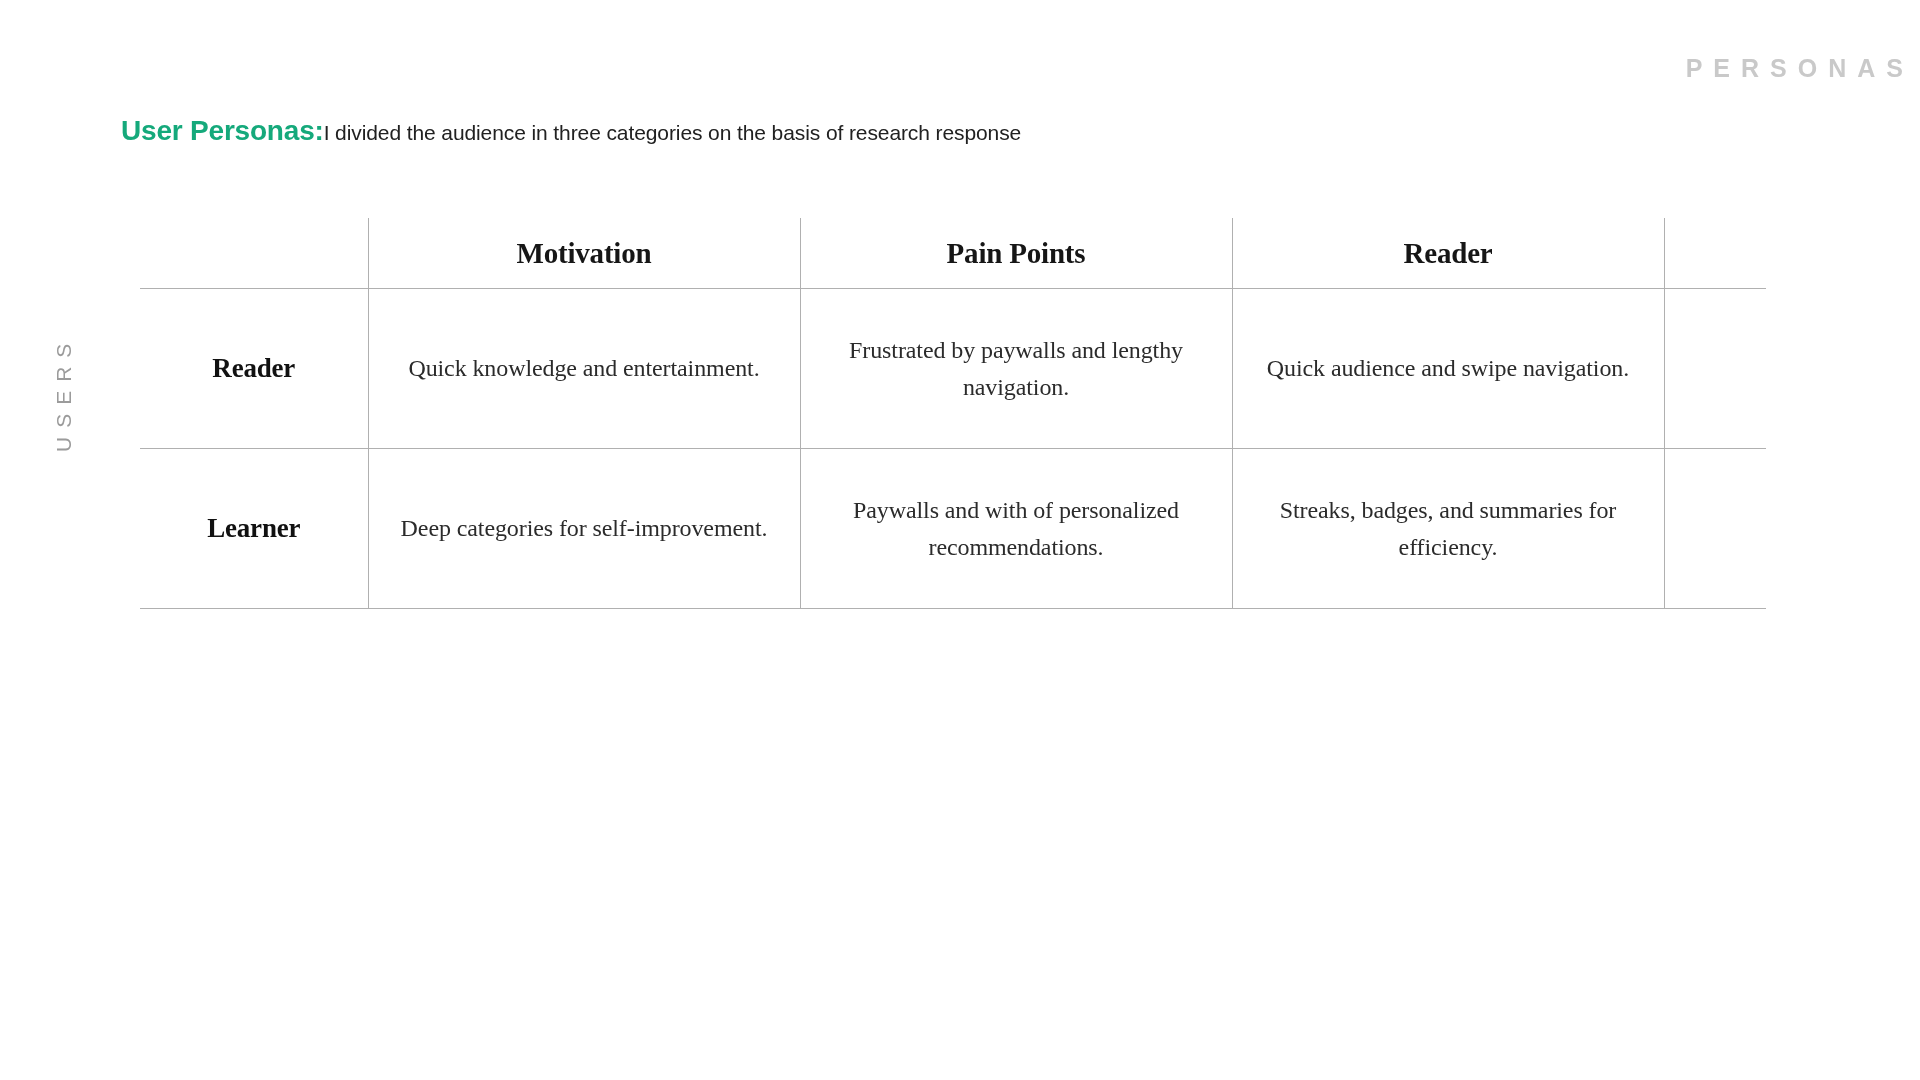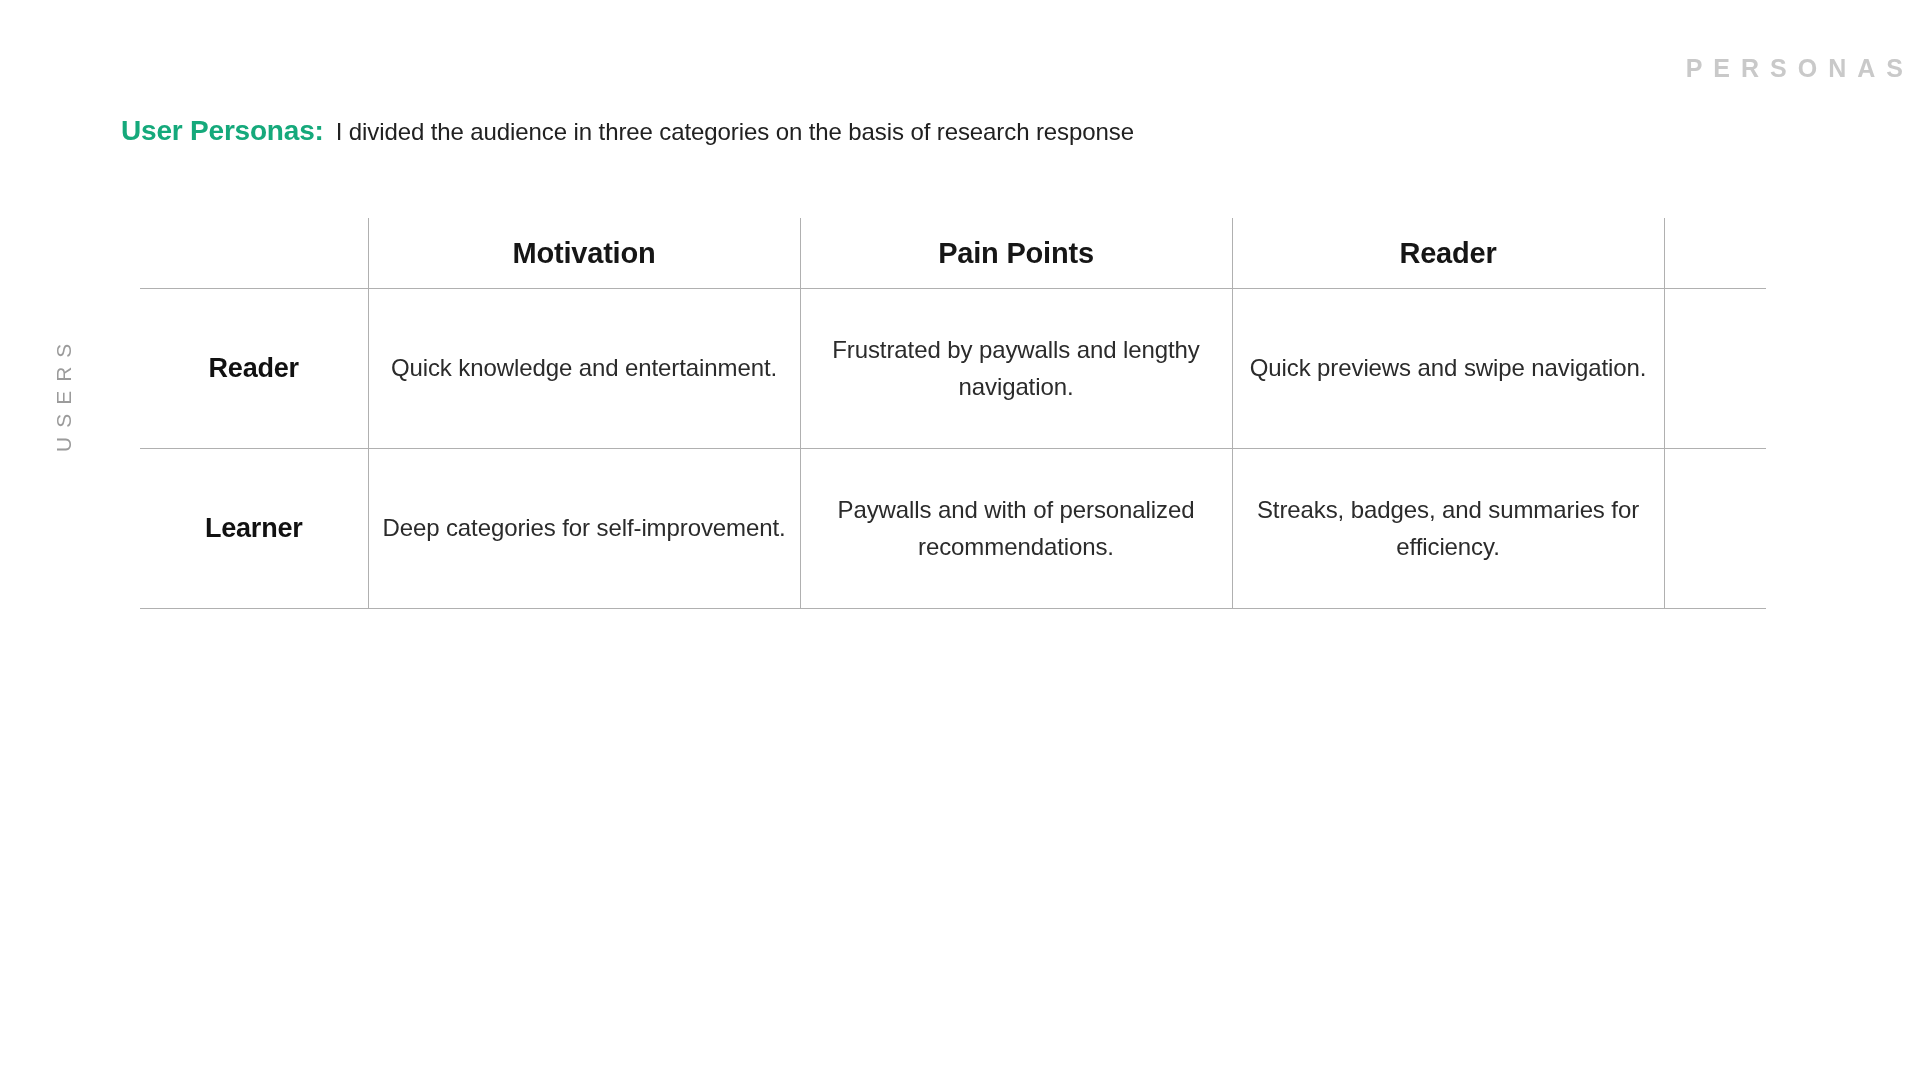--- a/index.html
+++ b/index.html
@@ -45,24 +45,23 @@
     white-space: nowrap;
   }
   .headline-title {
     font-size: 28px;
     font-weight: 700;
     color: #15a97b;
     letter-spacing: -0.2px;
     margin-top: 12px;
   }
   .headline-sub {
-    font-size: 24px;
+    font-size: 21px;
     font-weight: 400;
     color: #212121;
-    margin-left: 12px;
     letter-spacing: -0.1px;
   }
 
   
   .axis-label {
     position: absolute;
     left: 44px;
     top: 420px;
     width: 40px;
     text-align: center;
@@ -85,20 +84,21 @@
     table-layout: fixed;
   }
   .matrix col.c-label  { width: 228px; }
   .matrix col.c-col    { width: 432px; }
   .matrix col.c-blank  { width: 102px; }
 
   .matrix th, .matrix td {
     padding: 0;
     vertical-align: middle;
     text-align: center;
+    font-family: Liberation Serif, serif;
   }
 
   
   .matrix thead th {
     height: 70px;
     border-bottom: 1px solid #b0b0b0;
     font-size: 29px;
     font-weight: 700;
     color: #161616;
     letter-spacing: -0.2px;
@@ -164,21 +164,21 @@
         <th class="col-head">Reader</th>
         <th class="blank-head"></th>
       </tr>
     </thead>
     <tbody>
 
       <tr class="r-sep">
         <td class="persona-name">Reader</td>
         <td class="col-cell cell-text">Quick knowledge and entertainment.</td>
         <td class="col-cell cell-text">Frustrated by paywalls and lengthy navigation.</td>
-        <td class="col-cell cell-text">Quick previews and swipe navigation.</td>
+        <td class="col-cell cell-text">Quick audience and swipe navigation.</td>
         <td class="blank-cell cell-text"></td>
       </tr>
 
       <tr class="r-sep">
         <td class="persona-name">Learner</td>
         <td class="col-cell cell-text">Deep categories for self-improvement.</td>
         <td class="col-cell cell-text">Paywalls and with of personalized recommendations.</td>
         <td class="col-cell cell-text">Streaks, badges, and summaries for efficiency.</td>
         <td class="blank-cell cell-text"></td>
       </tr>

